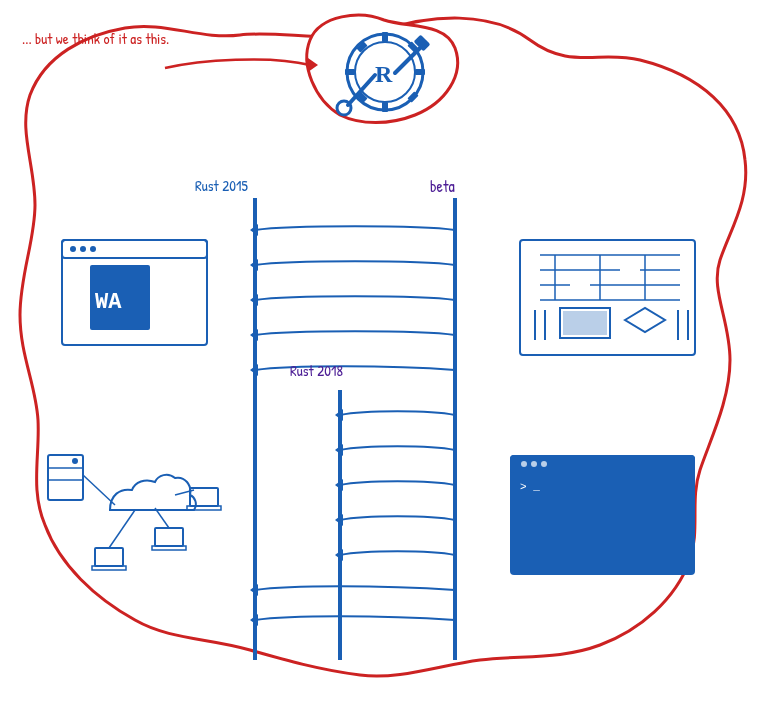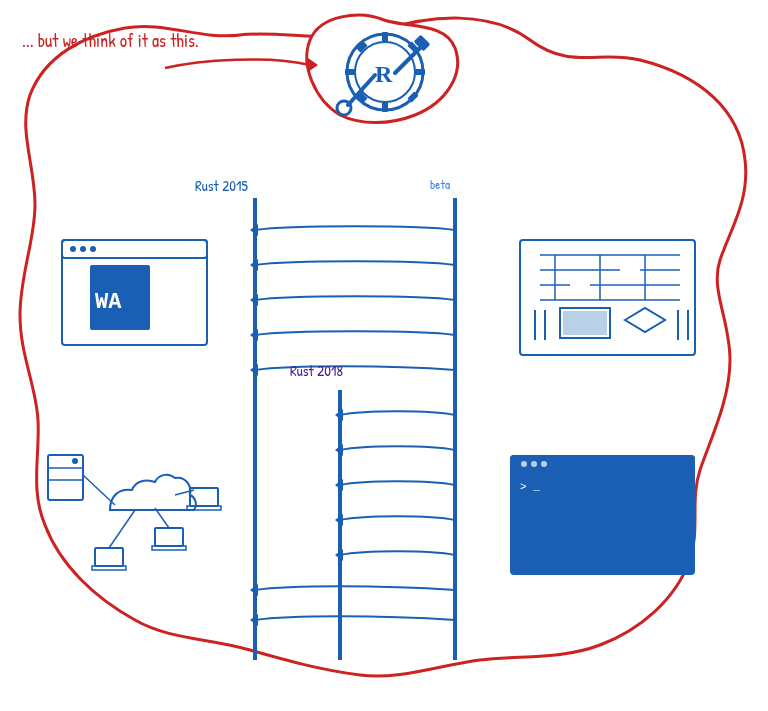--- a/index.html
+++ b/index.html
@@ -20,39 +20,39 @@
       position: absolute;
       top: 0; left: 0;
       width: 768px;
       height: 711px;
     }
     .label-think {
       position: absolute;
       top: 28px;
       left: 22px;
       color: #cc2222;
-      font-size: 18px;
+      font-size: 15px;
       font-family: 'Patrick Hand', 'Comic Sans MS', cursive, sans-serif;
       line-height: 1.4;
     }
     .label-rust2015 {
       position: absolute;
       top: 175px;
       left: 195px;
       color: #1a5fb4;
       font-size: 15px;
       font-family: 'Patrick Hand', 'Comic Sans MS', cursive, sans-serif;
       text-align: center;
     }
     .label-beta {
       position: absolute;
       top: 175px;
       left: 430px;
-      color: #3b82f6;
-      font-size: 13px;
+      color: #4c1d95;
+      font-size: 16px;
       font-family: 'Patrick Hand', 'Comic Sans MS', cursive, sans-serif;
     }
     .label-rust2018 {
       position: absolute;
       top: 360px;
       left: 290px;
       color: #4c1d95;
       font-size: 15px;
       font-family: 'Patrick Hand', 'Comic Sans MS', cursive, sans-serif;
     }

